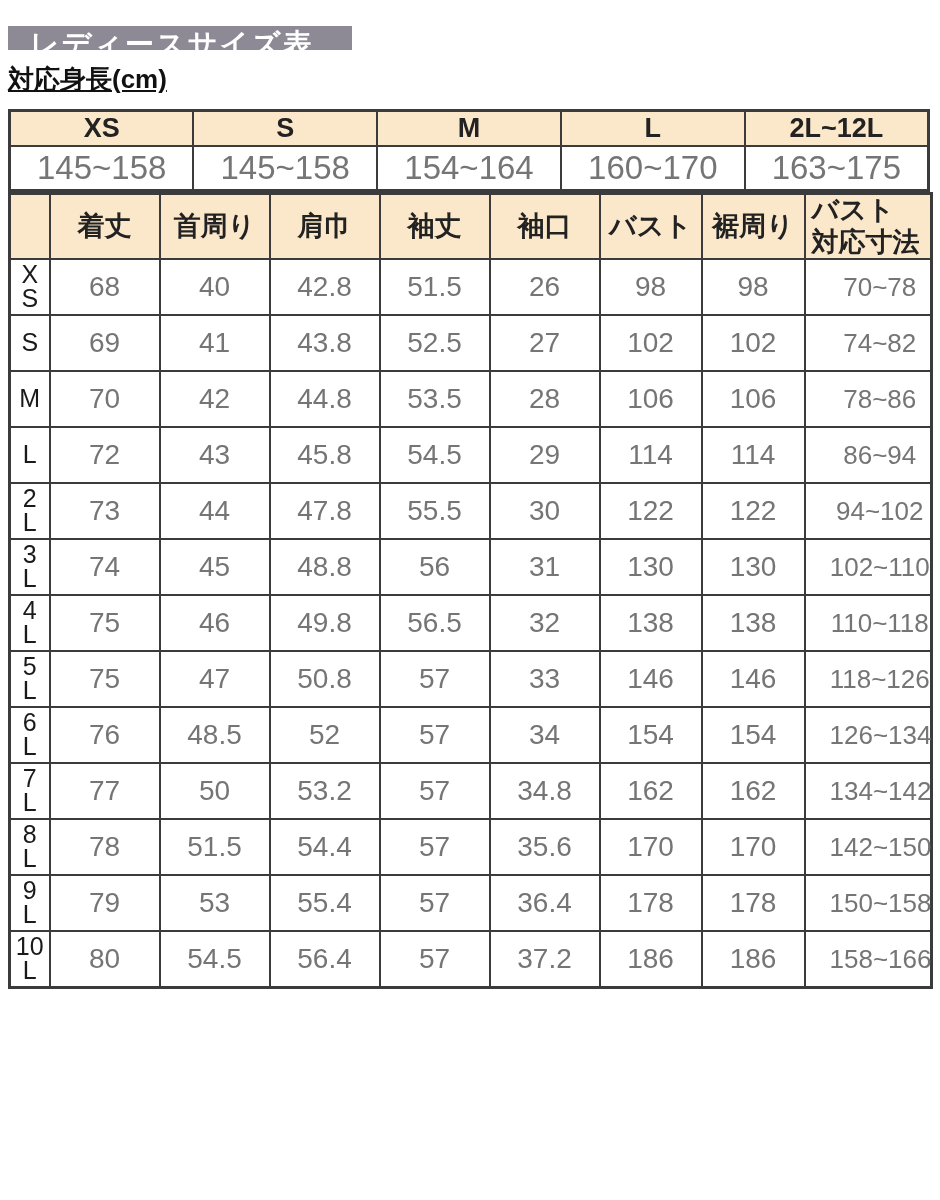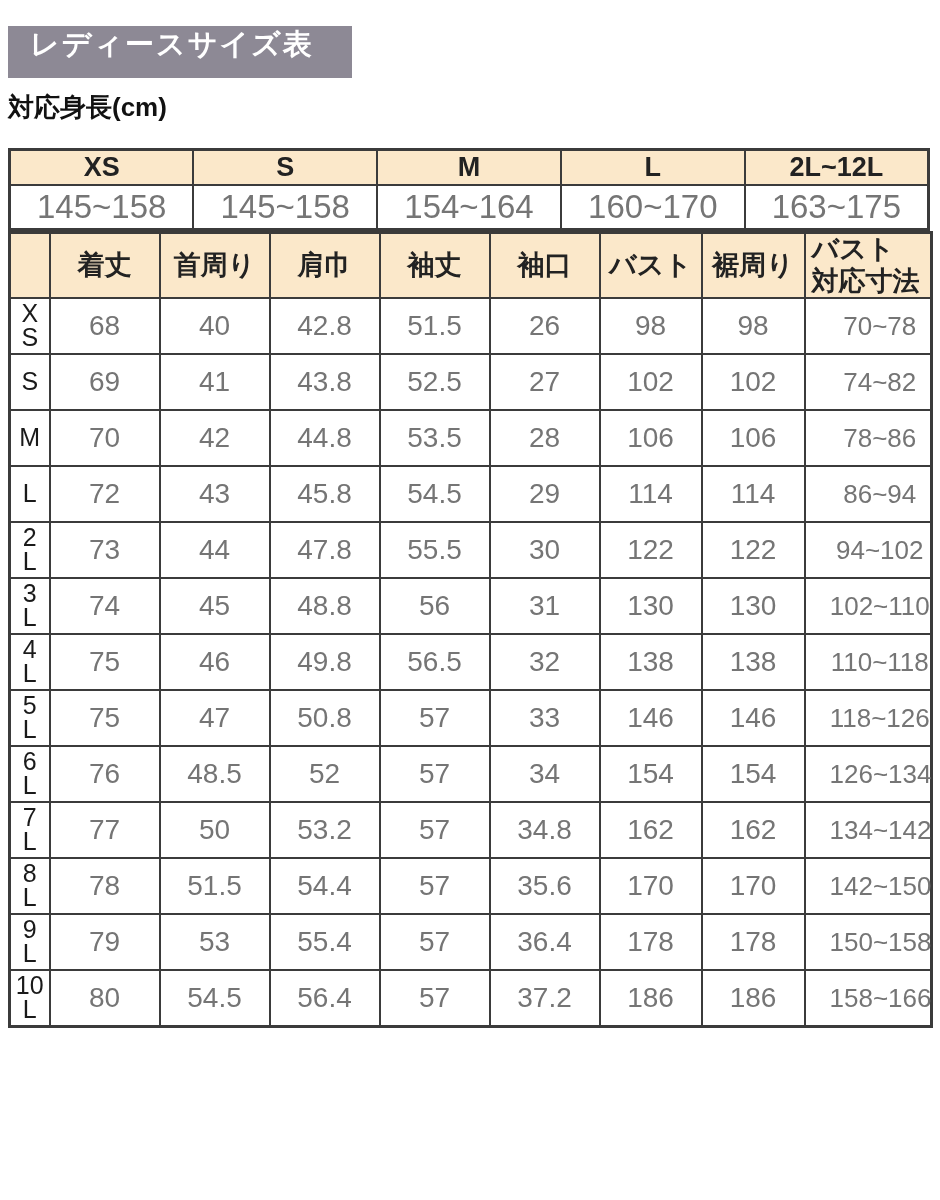--- a/index.html
+++ b/index.html
@@ -4,32 +4,32 @@
 <style>
   html, body { margin: 0; padding: 0; }
   body {
     width: 940px; height: 1200px; background: #ffffff;
     font-family: "Liberation Sans", "DejaVu Sans", sans-serif;
     overflow: hidden;
   }
   .page { padding: 26px 8px 0 8px; }
 
   .title-bar {
-    width: 322px; height: 52px; line-height: 36px;
+    width: 322px; height: 24px; line-height: 36px;
     background: #8D8995; color: #ffffff;
     font-size: 29px; font-weight: bold; letter-spacing: 2px;
     padding-left: 22px;
   }
   .subtitle {
-    margin-top: 12px; font-size: 26px; font-weight: bold; color: #111111;
+    margin-top: 12px; font-size: 26px; font-weight: bold; color: #111111; text-decoration: underline;
   }
 
   table { border-collapse: collapse; table-layout: fixed; }
 
-  .height-table { margin-top: 23px; width: 922px; border: 3px solid #3B3B3B; }
+  .height-table { margin-top: 12px; width: 922px; border: 3px solid #3B3B3B; }
   .height-table th {
     background: #FBE8CA; border: 2px solid #3B3B3B;
     height: 33px; font-size: 27px; font-weight: bold; color: #222222;
     text-align: center; padding: 0;
   }
   .height-table td {
     border: 2px solid #3B3B3B; background: #ffffff;
     height: 42px; font-size: 33px; color: #757575;
     text-align: center; padding: 0;
   }

